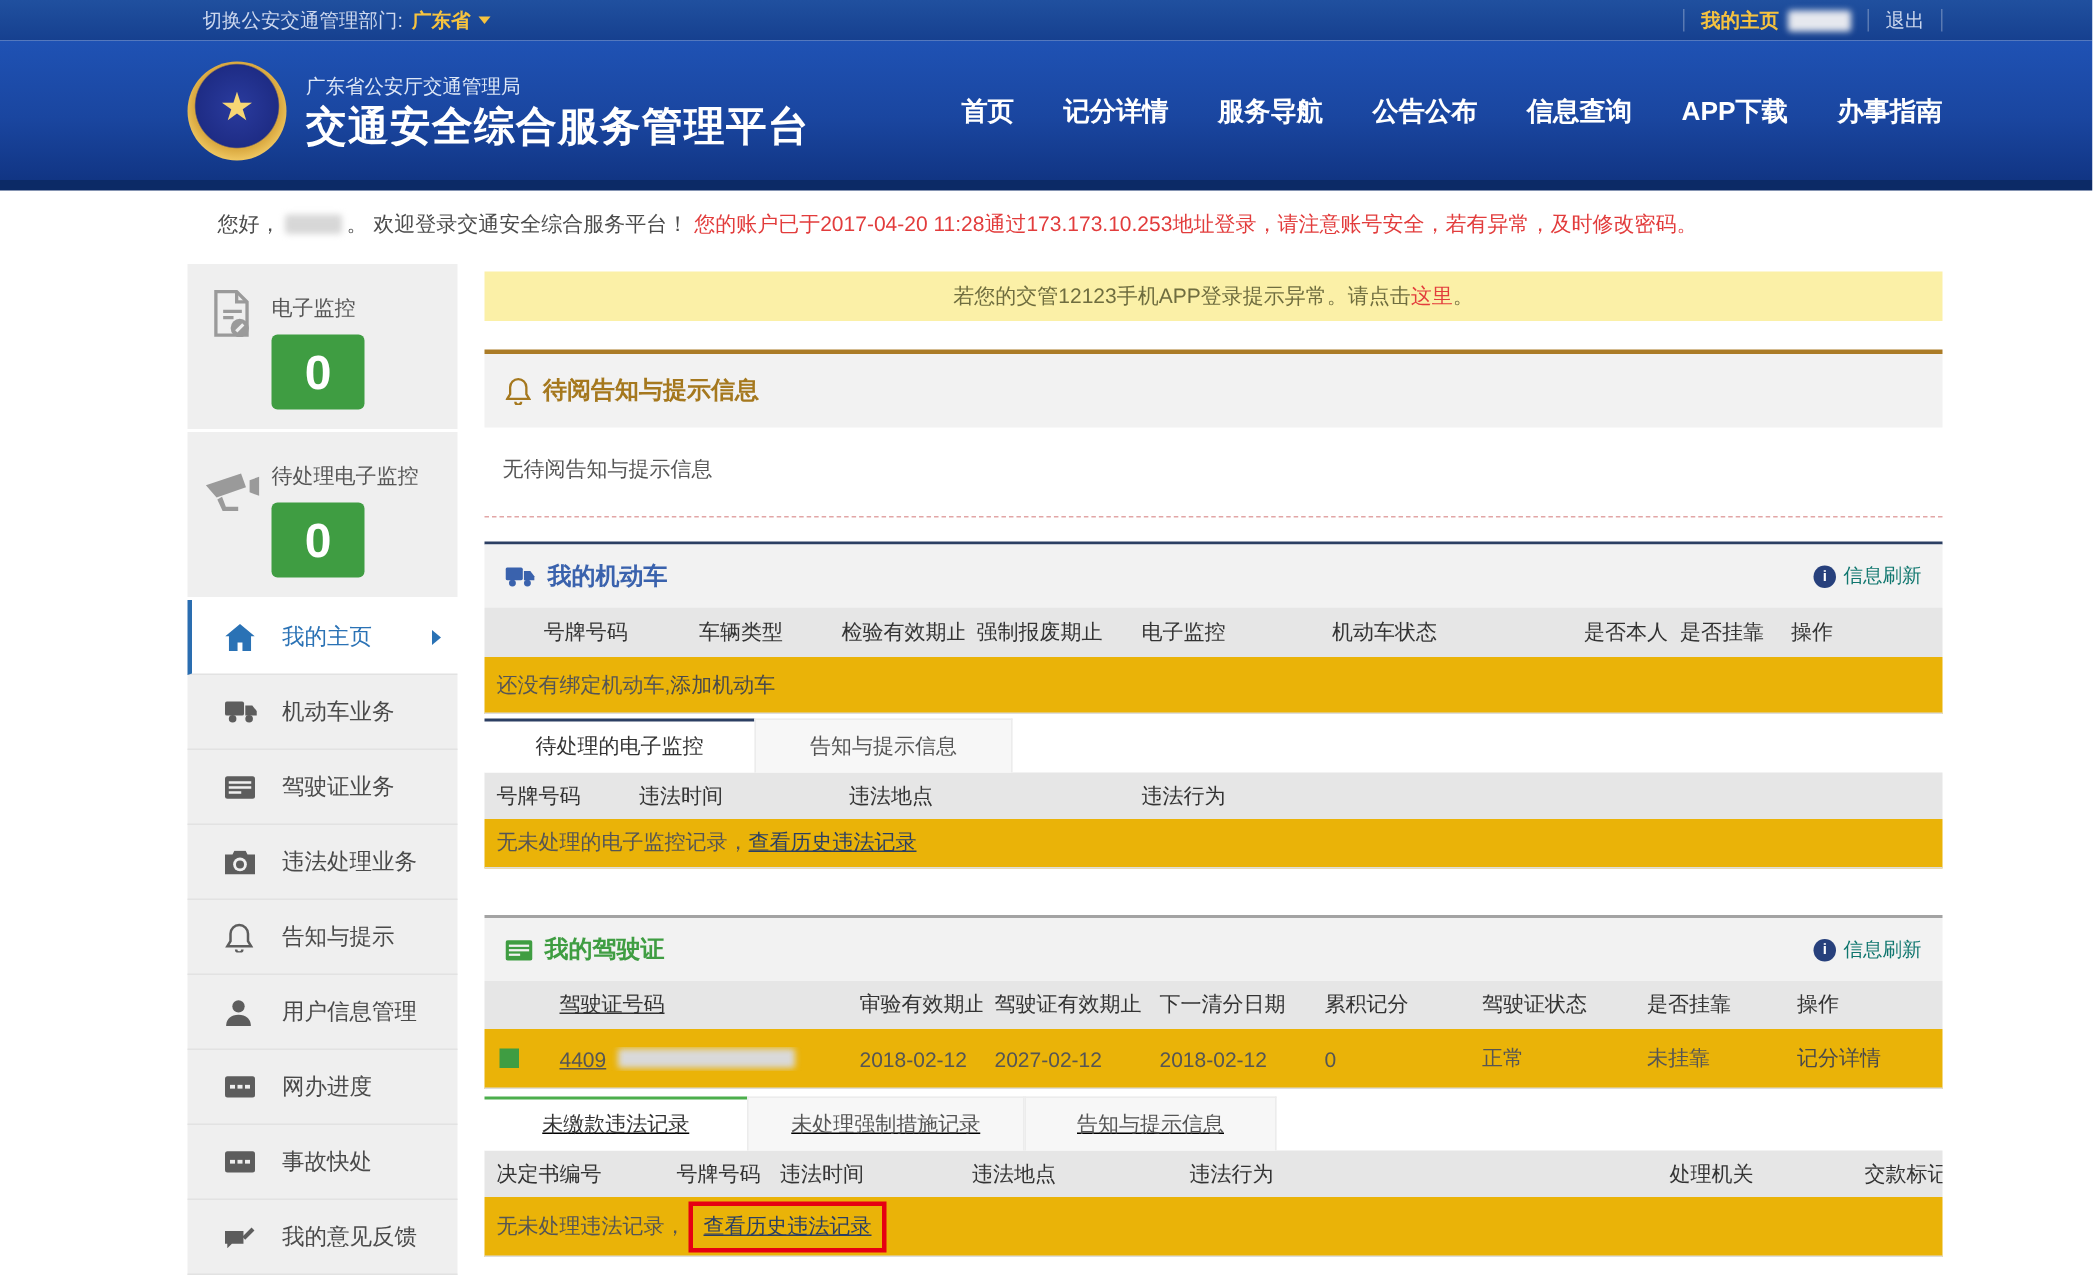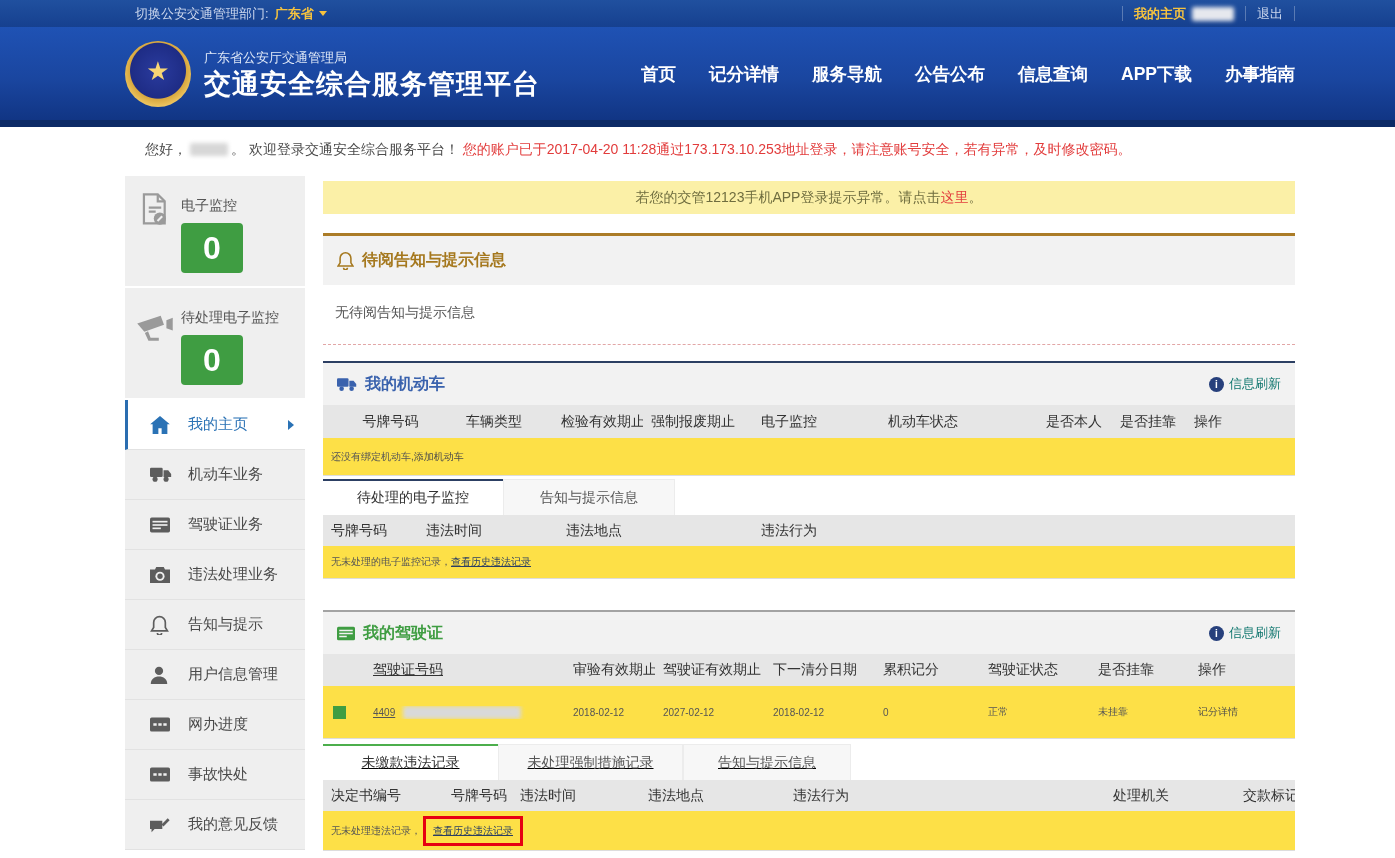--- a/index.html
+++ b/index.html
@@ -93,50 +93,50 @@
 .refresh { margin-left:auto; display:flex; align-items:center; gap:5px;
   font-size:13px; color:#0f766e; cursor:pointer; }
 .info-i { width:15px; height:15px; border-radius:50%; background:#27407c; color:#fff;
   font-size:10px; font-weight:bold; font-style:normal;
   display:inline-flex; align-items:center; justify-content:center; }
 .info-i::before { content:"i"; }
 
 
 .thead { display:flex; align-items:center; background:#e6e6e6; font-size:14px; color:#333; }
 .thead .c, .trow .c { padding-left:8px; white-space:nowrap; overflow:hidden; }
-.trow { background:#fde047; border-bottom:1px solid #ddd; font-size:10px; color:#555;
+.trow { background:#eab308; border-bottom:1px solid #ddd; font-size:14px; color:#555;
   display:flex; align-items:center; }
 .t-vehicle { height:33px; }
 .t-vehicle .c:nth-child(1){ width:135px; text-align:center; padding-left:0; }
 .t-vehicle .c:nth-child(2){ width:95px; }
 .t-vehicle .c:nth-child(3){ width:90px; }
 .t-vehicle .c:nth-child(4){ width:110px; }
 .t-vehicle .c:nth-child(5){ width:127px; }
 .t-vehicle .c:nth-child(6){ width:158px; }
-.t-vehicle .c:nth-child(7){ width:74px; }
+.t-vehicle .c:nth-child(7){ width:74px;text-align:right; }
 .t-vehicle .c:nth-child(8){ width:74px; }
 .t-vehicle .c:nth-child(9){ flex:1; }
 .row-vehicle-empty { height:38px; padding-left:8px; }
 .t-monitor { height:31px; }
 .t-monitor .c:nth-child(1){ width:95px; }
 .t-monitor .c:nth-child(2){ width:140px; }
 .t-monitor .c:nth-child(3){ width:195px; }
 .t-monitor .c:nth-child(4){ flex:1; }
 .row-monitor-empty { height:33px; padding-left:8px; }
 .t-lic { height:32px; }
 .t-lic .c:nth-child(1), .row-license .c:nth-child(1){ width:242px;text-decoration:underline; }
 .t-lic .c:nth-child(1){ padding-left:50px; }
 .t-lic .c:nth-child(2), .row-license .c:nth-child(2){ width:90px; }
 .t-lic .c:nth-child(3), .row-license .c:nth-child(3){ width:110px; }
 .t-lic .c:nth-child(4), .row-license .c:nth-child(4){ width:110px; }
 .t-lic .c:nth-child(5), .row-license .c:nth-child(5){ width:105px; }
 .t-lic .c:nth-child(6), .row-license .c:nth-child(6){ width:110px; }
 .t-lic .c:nth-child(7), .row-license .c:nth-child(7){ width:100px; }
 .t-lic .c:nth-child(8), .row-license .c:nth-child(8){ flex:1; }
-.row-license { height:53px;justify-content:space-between; }
+.row-license { height:40px;justify-content:space-between; }
 .row-license .c:nth-child(1){ display:flex; align-items:center; padding-left:10px; }
 .green-sq { width:13px; height:13px; background:#3f9d42; margin-right:27px; flex:none; }
 .t-viol { height:31px; }
 .t-viol .c:nth-child(1){ width:120px; }
 .t-viol .c:nth-child(2){ width:69px; }
 .t-viol .c:nth-child(3){ width:128px; }
 .t-viol .c:nth-child(4){ width:145px; }
 .t-viol .c:nth-child(5){ width:320px; }
 .t-viol .c:nth-child(6){ width:130px; }
 .t-viol .c:nth-child(7){ flex:1; }

